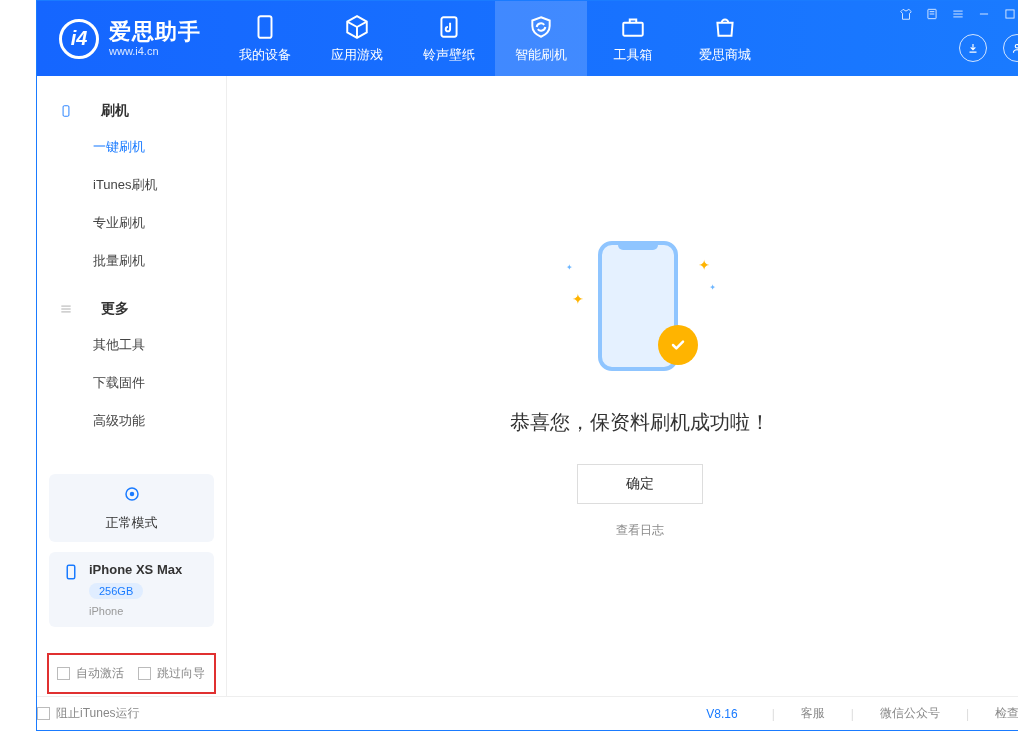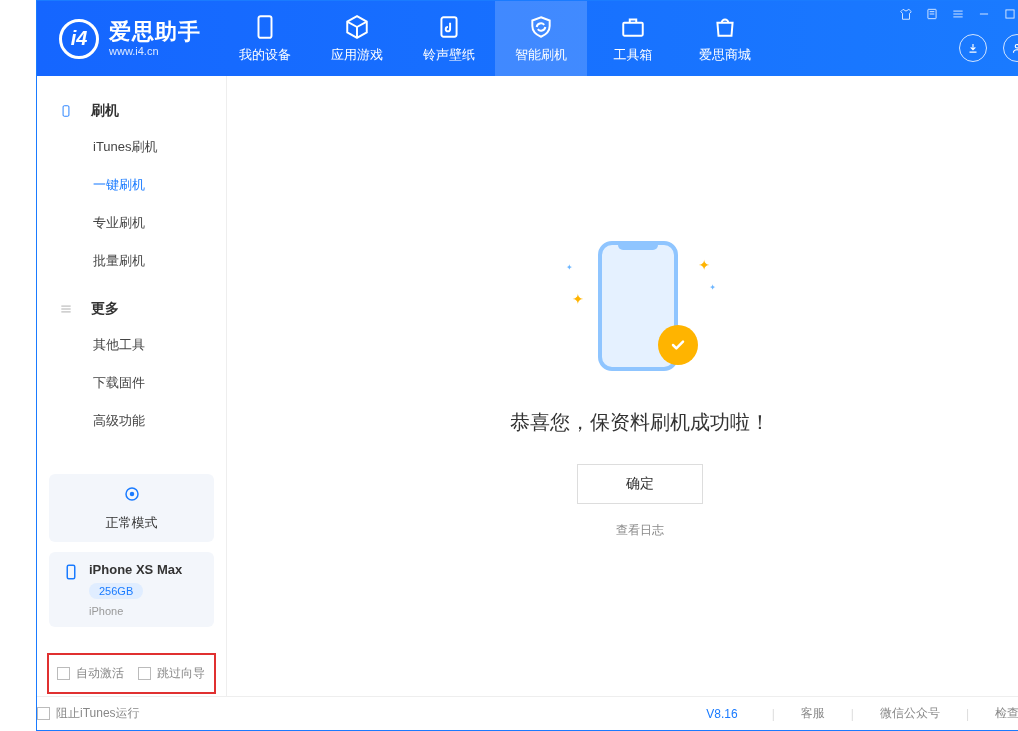--- a/index.html
+++ b/index.html
@@ -19,21 +19,21 @@
 .titlebar-right { position: absolute; top: 0; right: 0; display: flex; flex-direction: column; align-items: flex-end; padding: 6px 10px 0 0; height: 100%; justify-content: space-between; }
 .win-controls { display: flex; gap: 12px; align-items: center; }
 .win-controls span { cursor: pointer; opacity: 0.9; font-size: 14px; }
 .win-controls svg { width: 14px; height: 14px; stroke: #fff; fill: none; stroke-width: 1.5; }
 .user-icons { display: flex; gap: 16px; padding: 0 12px 14px 0; }
 .user-icons span { width: 28px; height: 28px; border: 1.5px solid rgba(255,255,255,0.8); border-radius: 50%; display: flex; align-items: center; justify-content: center; cursor: pointer; }
 .user-icons svg { width: 14px; height: 14px; stroke: #fff; fill: none; stroke-width: 2; }
 .body { flex: 1; display: flex; min-height: 0; }
 .sidebar { width: 190px; border-right: 1px solid #eee; display: flex; flex-direction: column; background: #fff; }
 .side-nav { flex: 1; padding-top: 18px; overflow: auto; }
-.side-group-header { display: flex; align-items: center; gap: 18px; padding: 8px 22px; font-size: 14px; color: #333; font-weight: bold; }
+.side-group-header { display: flex; align-items: center; gap: 28px; padding: 8px 22px; font-size: 14px; color: #333; font-weight: bold; }
 .side-group-header svg { width: 14px; height: 14px; stroke: #1a7bff; fill: none; stroke-width: 1.6; }
 .side-group-header.more svg { stroke: #aaa; }
 .side-sub { padding: 10px 0 10px 56px; font-size: 13px; color: #444; cursor: pointer; }
 .side-sub.active { color: #1a7bff; }
 .side-spacer { height: 12px; }
 .device-blocks { padding: 8px 12px 12px; }
 .device-card { background: #f3f6fb; border-radius: 6px; padding: 10px 12px; margin-bottom: 10px; display: flex; align-items: center; gap: 10px; font-size: 13px; color: #333; cursor: pointer; flex-direction: column; }
 .device-card .devicon { width: 20px; height: 20px; display: flex; align-items: center; justify-content: center; }
 .device-card.phone { flex-direction: column; align-items: flex-start; gap: 6px; position: relative; padding-left: 40px; }
 .device-card.phone .devicon { position: absolute; left: 12px; top: 10px; }
@@ -171,22 +171,22 @@
   <div class="body">
 
     <div class="sidebar">
       <div class="side-nav">
         <div class="side-group-header">
           <svg viewBox="0 0 24 24">
               <rect x="7" y="3" width="10" height="18" rx="2"></rect>
             </svg>
           <span>刷机</span>
         </div>
+        <div class="side-sub active">一键刷机</div>
         <div class="side-sub">iTunes刷机</div>
-        <div class="side-sub active">一键刷机</div>
         <div class="side-sub">专业刷机</div>
         <div class="side-sub">批量刷机</div>
         <div class="side-spacer"></div>
         <div class="side-group-header more">
           <svg viewBox="0 0 24 24">
               <path d="M4 7h16M4 12h16M4 17h16"></path>
             </svg>
           <span>更多</span>
         </div>
         <div class="side-sub">其他工具</div>

